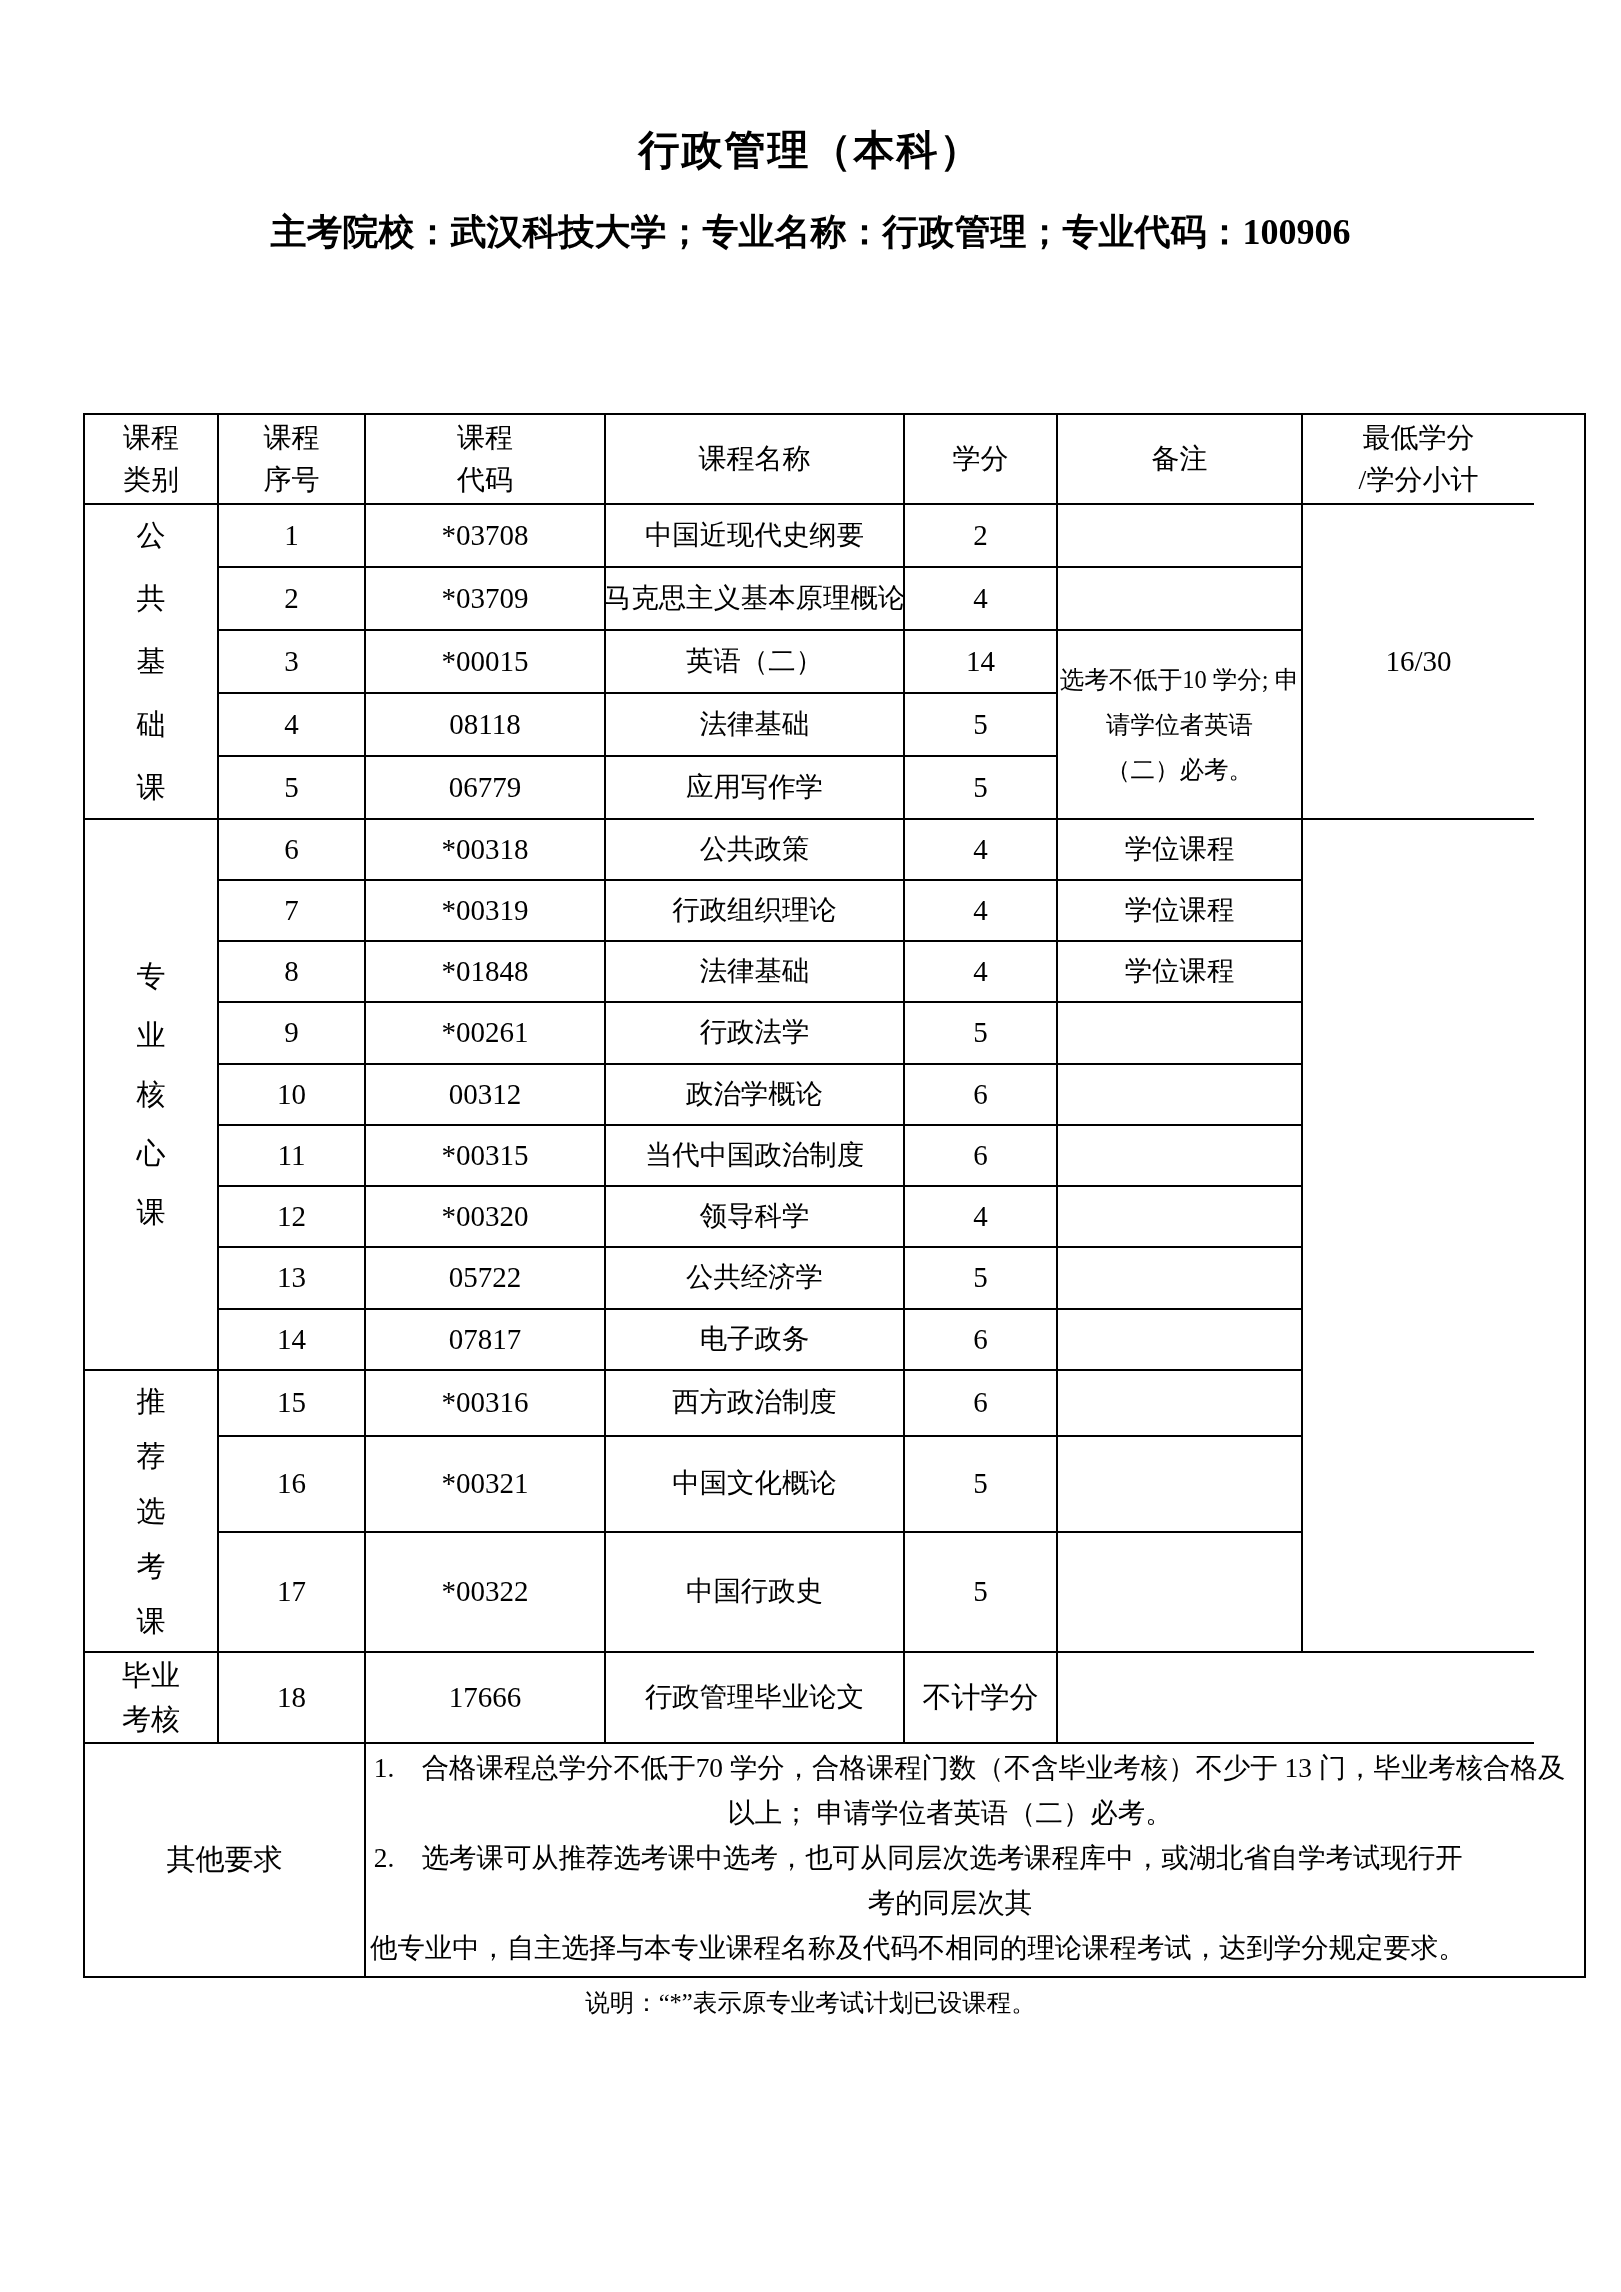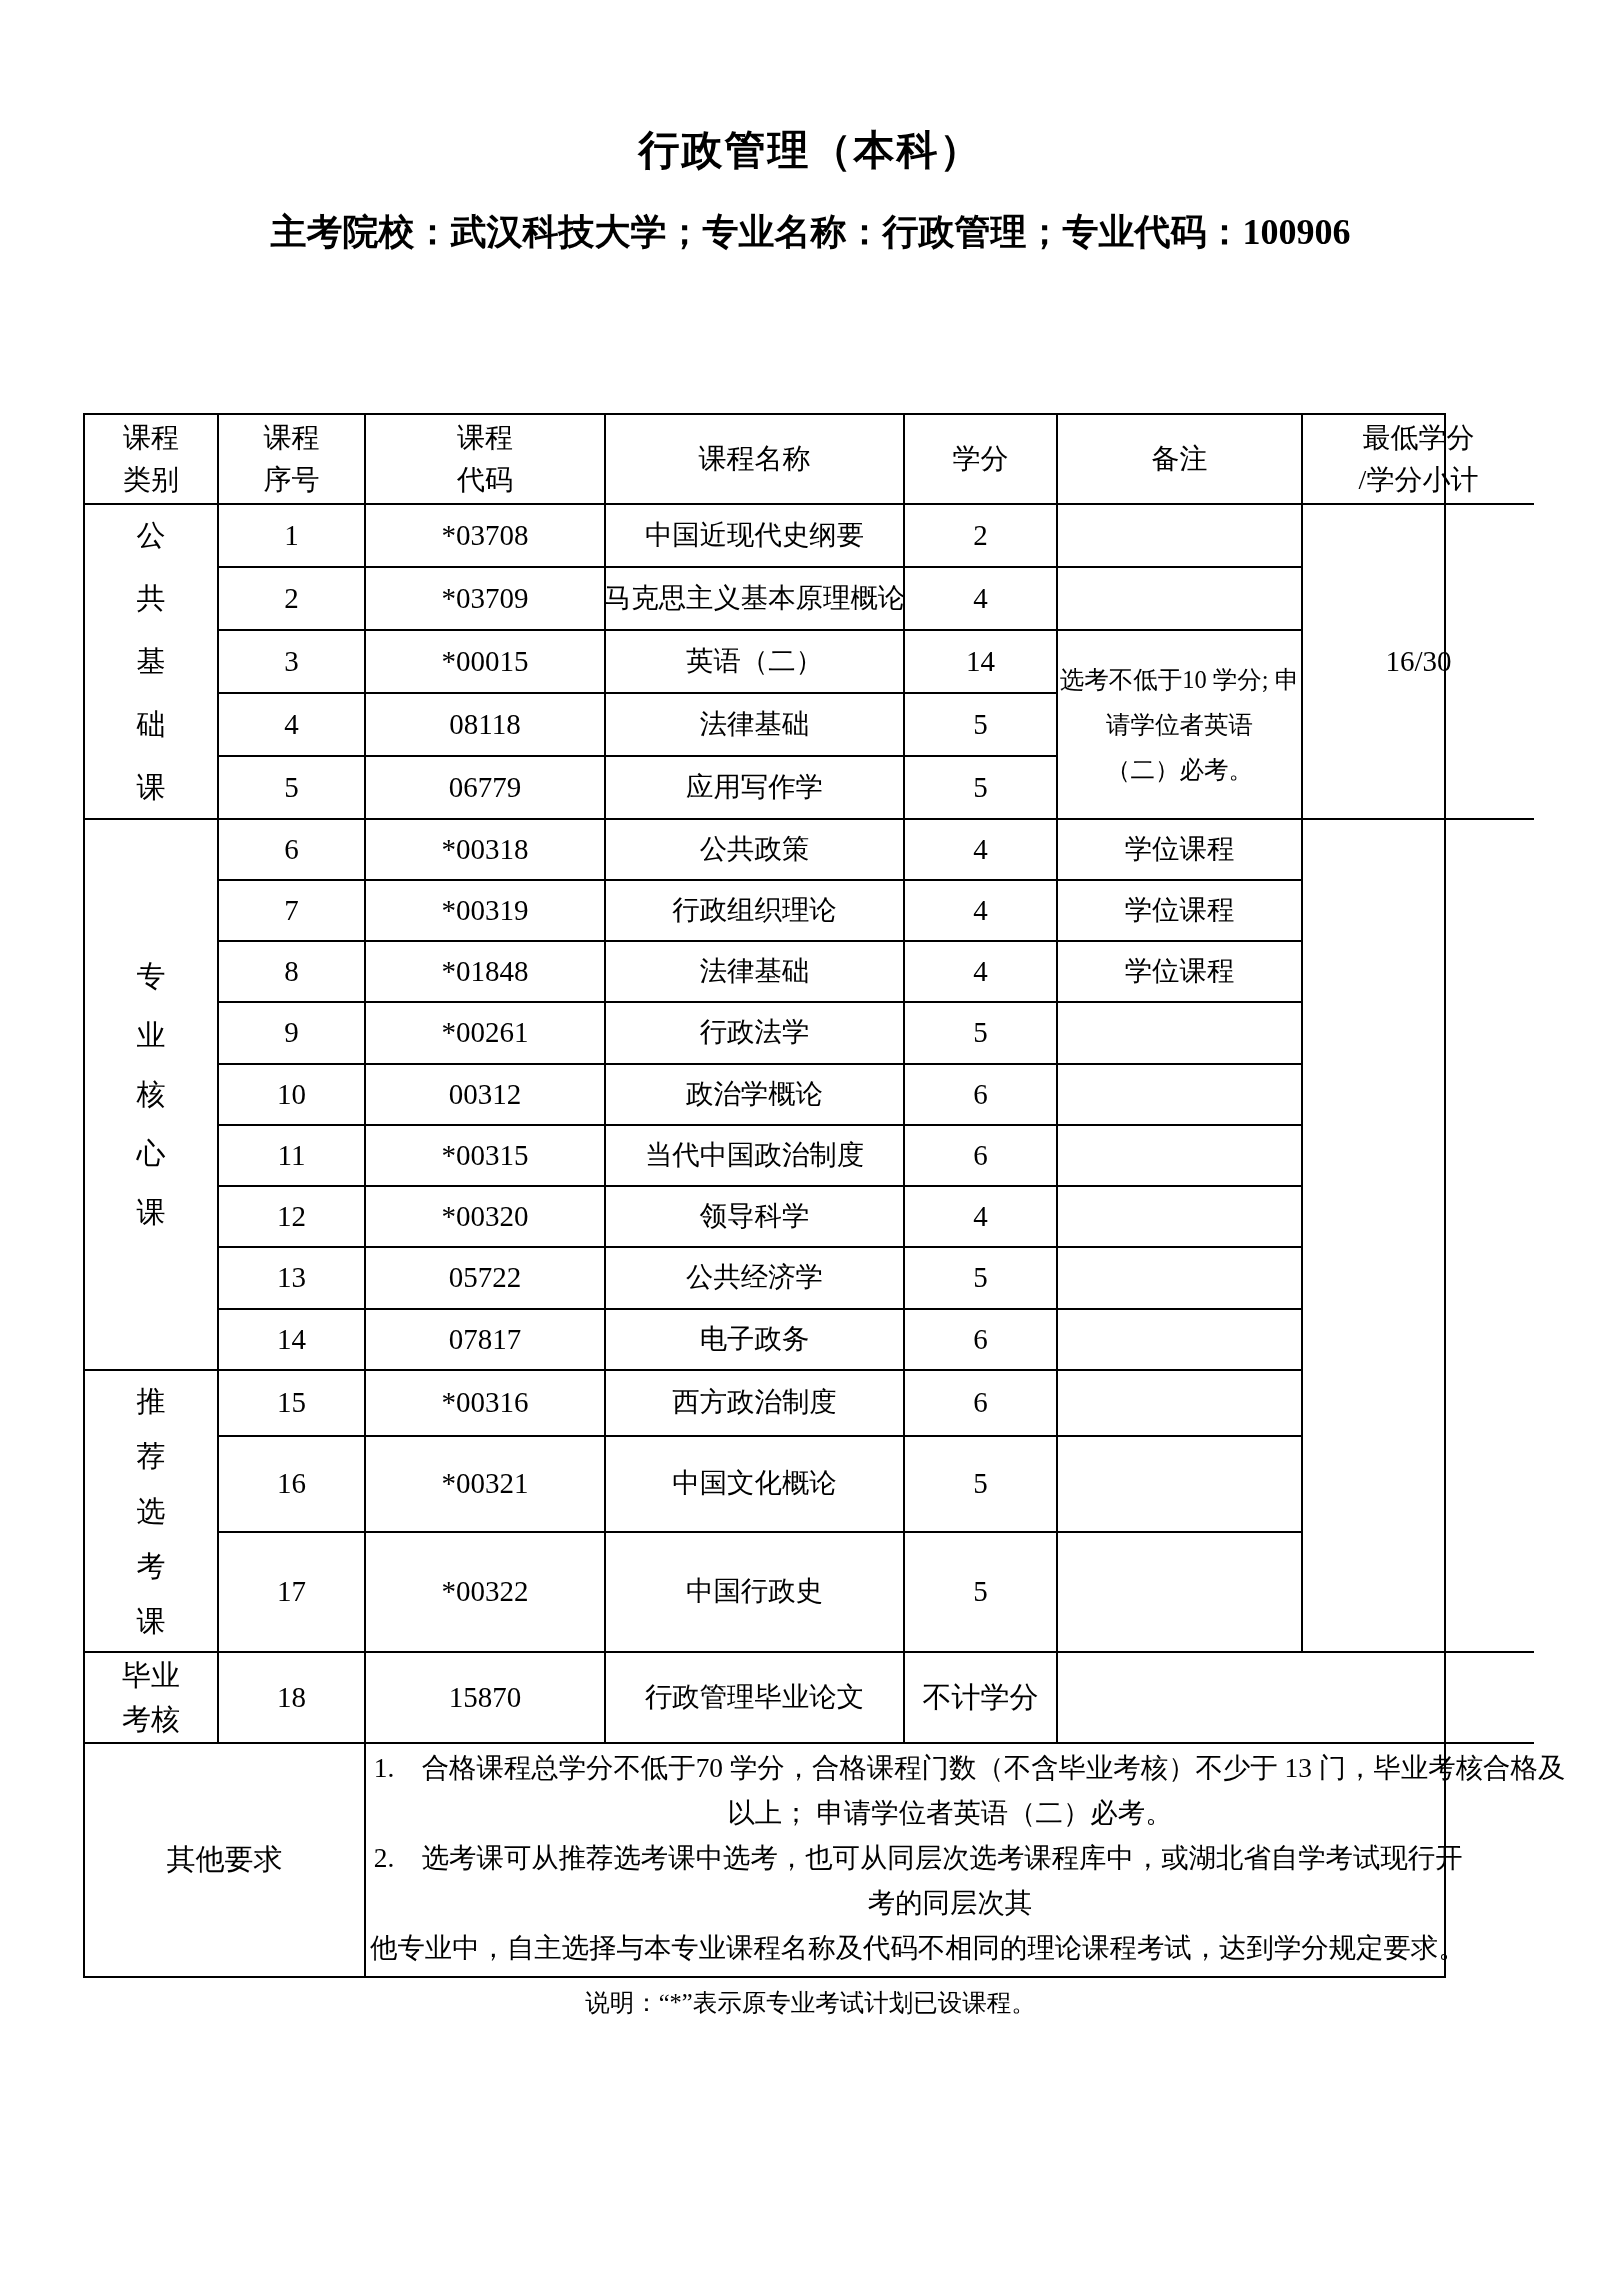--- a/index.html
+++ b/index.html
@@ -9,21 +9,21 @@
   }
   .title{
     position:absolute;top:123px;left:0;width:100%;text-align:center;
     font-size:41px;font-weight:bold;letter-spacing:2px;
   }
   .subtitle{
     position:absolute;top:208px;left:0;width:100%;text-align:center;
     font-size:36px;font-weight:bold;
   }
   .tbl{
-    position:absolute;left:83px;top:413px;width:1363px;height:1565px;
+    position:absolute;left:83px;top:413px;width:1503px;height:1565px;
     box-sizing:border-box;border:2.9px solid #000;
     display:grid;
     grid-template-columns:134px 147px 240px 299px 153px 245px 231px;
     grid-template-rows:90px 63px 63px 63px 63px 63px 61px 61px 61px 62px 61px 61px 61px 62px 61px 66px 96px 120px 91px auto;
   }
   .c{
     border-right:2px solid #000;border-bottom:2px solid #000;
     display:flex;flex-direction:column;align-items:center;justify-content:center;
     font-size:29px;line-height:1.5;text-align:center;overflow:visible;
   }
@@ -192,21 +192,21 @@
   <div class="c hb" style="grid-area:18/2/19/3">17</div>
   <div class="c hb" style="grid-area:18/3/19/4">*00322</div>
   <div class="c name hb" style="grid-area:18/4/19/5">中国行政史</div>
   <div class="c hb" style="grid-area:18/5/19/6">5</div>
   <div class="c hb" style="grid-area:18/6/19/7"></div>
 
   <div class="c hb" style="grid-area:19/1/20/2">
       <div class="w2">毕业考核</div>
     </div>
   <div class="c hb" style="grid-area:19/2/20/3">18</div>
-  <div class="c hb" style="grid-area:19/3/20/4">15870</div>
+  <div class="c hb" style="grid-area:19/3/20/4">17666</div>
   <div class="c name hb" style="grid-area:19/4/20/5">行政管理毕业论文</div>
   <div class="c hb" style="grid-area:19/5/20/6">不计学分</div>
   <div class="c hb noR" style="grid-area:19/6/20/8"></div>
 
   <div class="c noB" style="grid-area:20/1/21/3">其他要求</div>
   <div class="c notes noR noB" style="grid-area:20/3/21/8">
     <div class="nl">1.　合格课程总学分不低于70 学分，合格课程门数（不含毕业考核）不少于 13 门，毕业考核合格及</div>
     <div class="nl nc">以上； 申请学位者英语（二）必考。</div>
     <div class="nl">2.　选考课可从推荐选考课中选考，也可从同层次选考课程库中，或湖北省自学考试现行开</div>
     <div class="nl nc">考的同层次其</div>

